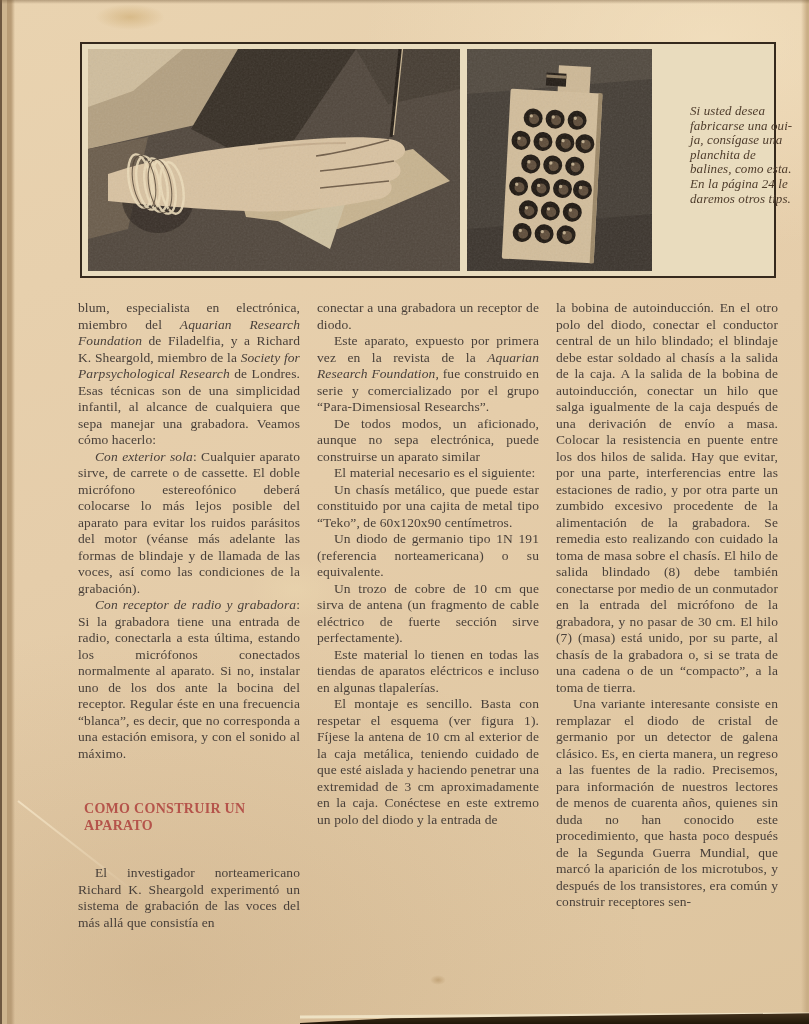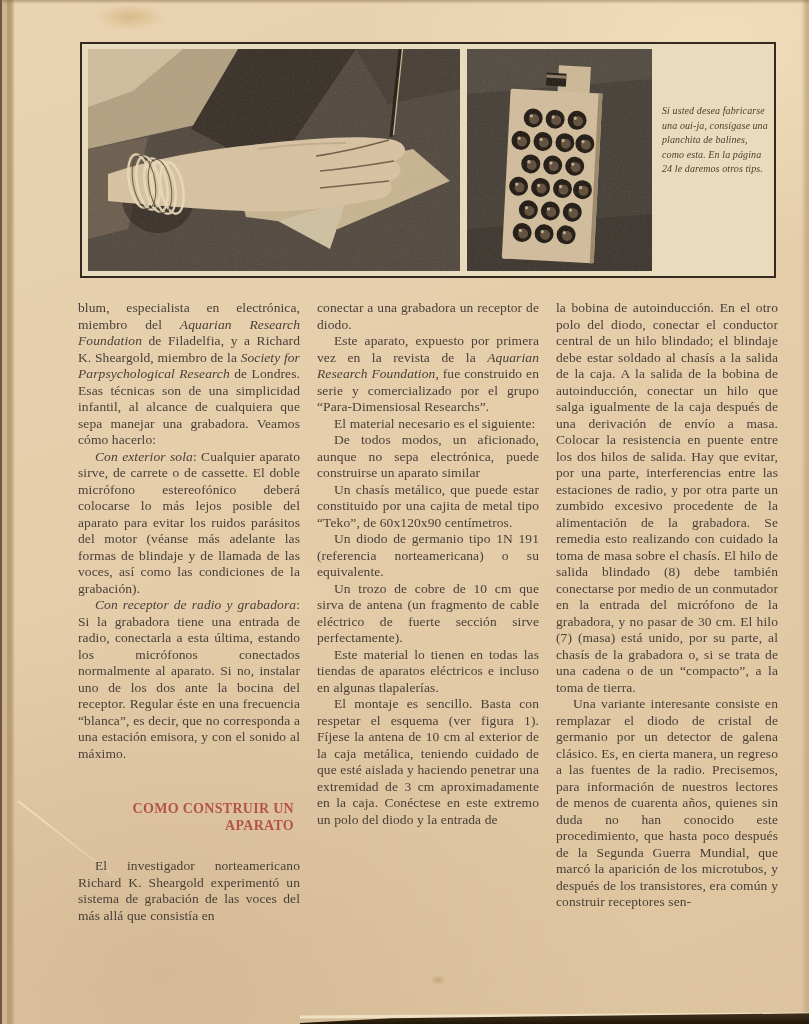--- a/index.html
+++ b/index.html
@@ -33,33 +33,33 @@
   .s4{left:250px;top:560px;width:90px;height:60px;background:radial-gradient(ellipse,rgba(235,215,175,.5),rgba(235,215,175,0) 70%);}
   .crease{position:absolute;left:18px;top:800px;width:150px;height:2px;background:linear-gradient(90deg,rgba(245,230,200,.8),rgba(245,230,200,0));transform:rotate(38deg);transform-origin:left center;}
 
   
   .frame{position:absolute;left:80px;top:42px;width:696px;height:236px;
     border:2px solid #35291d;background:#e9dcbe;}
   .photo{position:absolute;overflow:hidden;}
   .photo-left{left:6px;top:5px;width:372px;height:222px;}
   .photo-right{left:385px;top:5px;width:185px;height:222px;}
   .photo svg{display:block;width:100%;height:100%;}
-  .caption{position:absolute;left:580px;top:60px;width:106px;
-    font-style:italic;font-size:10px;line-height:14.6px;color:#4e3c2c;letter-spacing:.1px;}
+  .caption{position:absolute;left:608px;top:60px;width:106px;
+    font-style:italic;font-size:13px;line-height:14.6px;color:#4e3c2c;letter-spacing:.1px;}
 
   
   .columns{position:absolute;left:78px;top:300px;width:700px;height:678px;
     display:flex;gap:17px;overflow:hidden;}
   .column{width:222px;height:100%;overflow:hidden;color:#49403a;
     font-size:13.5px;line-height:16.5px;text-align:justify;letter-spacing:.1px;}
   .para{text-indent:17px;font-family:Liberation Serif, serif;}
   .para.noindent{text-indent:0;}
   .para em{font-style:italic;}
-  .section-heading{font-size:14px;line-height:17px;font-weight:bold;text-align:right;
-    color:#b5544b;margin:38px 6px 24px;letter-spacing:.3px;text-indent:0;}
+  .section-heading{font-size:14px;line-height:17px;font-weight:bold;text-align:left;
+    color:#b5544b;margin:38px 6px 31px;letter-spacing:.3px;text-indent:0;}
 </style>
 </head>
 <body>
 
 <div class="edge-left"></div>
 <div class="edge-right"></div>
 <div class="edge-top"></div>
 <div class="stain s1"></div>
 <div class="stain s2"></div>
 <div class="stain s3"></div>
@@ -225,22 +225,22 @@
     <div class="column">
       <p class="para noindent"><span>blum, especialista en electrónica, miembro del </span><em>Aquarian Research Foundation</em><span> de Filadelfia, y a Richard K. Sheargold, miembro de la </span><em>Society for Parpsychological Research</em><span> de Londres. Esas técnicas son de una simplicidad infantil, al alcance de cualquiera que sepa manejar una grabadora. Veamos cómo hacerlo:</span></p>
       <p class="para"><em>Con exterior sola</em><span>: Cualquier aparato sirve, de carrete o de cassette. El doble micrófono estereofónico deberá colocarse lo más lejos posible del aparato para evitar los ruidos parásitos del motor (véanse más adelante las formas de blindaje y de llamada de las voces, así como las condiciones de la grabación).</span></p>
       <p class="para"><em>Con receptor de radio y grabadora</em><span>: Si la grabadora tiene una entrada de radio, conectarla a esta última, estando los micrófonos conectados normalmente al aparato. Si no, instalar uno de los dos ante la bocina del receptor. Regular éste en una frecuencia “blanca”, es decir, que no corresponda a una estación emisora, y con el sonido al máximo.</span></p>
       <h2 class="section-heading">COMO CONSTRUIR UN APARATO</h2>
       <p class="para"><span>El investigador norteamericano Richard K. Sheargold experimentó un sistema de grabación de las voces del más allá que consistía en</span></p>
     </div>
     <div class="column">
       <p class="para noindent"><span>conectar a una grabadora un receptor de diodo.</span></p>
       <p class="para"><span>Este aparato, expuesto por primera vez en la revista de la </span><em>Aquarian Research Foundation</em><span>, fue construido en serie y comercializado por el grupo “Para-Dimensiosal Researchs”.</span></p>
+      <p class="para"><span>De todos modos, un aficionado, aunque no sepa electrónica, puede construirse un aparato similar</span></p>
       <p class="para"><span>El material necesario es el siguiente:</span></p>
-      <p class="para"><span>De todos modos, un aficionado, aunque no sepa electrónica, puede construirse un aparato similar</span></p>
       <p class="para"><span>Un chasís metálico, que puede estar constituido por una cajita de metal tipo “Teko”, de 60x120x90 centímetros.</span></p>
       <p class="para"><span>Un diodo de germanio tipo 1N 191 (referencia norteamericana) o su equivalente.</span></p>
       <p class="para"><span>Un trozo de cobre de 10 cm que sirva de antena (un fragmento de cable eléctrico de fuerte sección sirve perfectamente).</span></p>
       <p class="para"><span>Este material lo tienen en todas las tiendas de aparatos eléctricos e incluso en algunas tlapalerías.</span></p>
       <p class="para"><span>El montaje es sencillo. Basta con respetar el esquema (ver figura 1). Fíjese la antena de 10 cm al exterior de la caja metálica, teniendo cuidado de que esté aislada y haciendo penetrar una extremidad de 3 cm aproximadamente en la caja. Conéctese en este extremo un polo del diodo y la entrada de</span></p>
     </div>
     <div class="column">
       <p class="para noindent"><span>la bobina de autoinducción. En el otro polo del diodo, conectar el conductor central de un hilo blindado; el blindaje debe estar soldado al chasís a la salida de la caja. A la salida de la bobina de autoinducción, conectar un hilo que salga igualmente de la caja después de una derivación de envío a masa. Colocar la resistencia en puente entre los dos hilos de salida. Hay que evitar, por una parte, interferencias entre las estaciones de radio, y por otra parte un zumbido excesivo procedente de la alimentación de la grabadora. Se remedia esto realizando con cuidado la toma de masa sobre el chasís. El hilo de salida blindado (8) debe también conectarse por medio de un conmutador en la entrada del micrófono de la grabadora, y no pasar de 30 cm. El hilo (7) (masa) está unido, por su parte, al chasís de la grabadora o, si se trata de una cadena o de un “compacto”, a la toma de tierra.</span></p>
       <p class="para"><span>Una variante interesante consiste en remplazar el diodo de cristal de germanio por un detector de galena clásico. Es, en cierta manera, un regreso a las fuentes de la radio. Precisemos, para información de nuestros lectores de menos de cuarenta años, quienes sin duda no han conocido este procedimiento, que hasta poco después de la Segunda Guerra Mundial, que marcó la aparición de los microtubos, y después de los transistores, era común y construir receptores sen-</span></p>
     </div>

